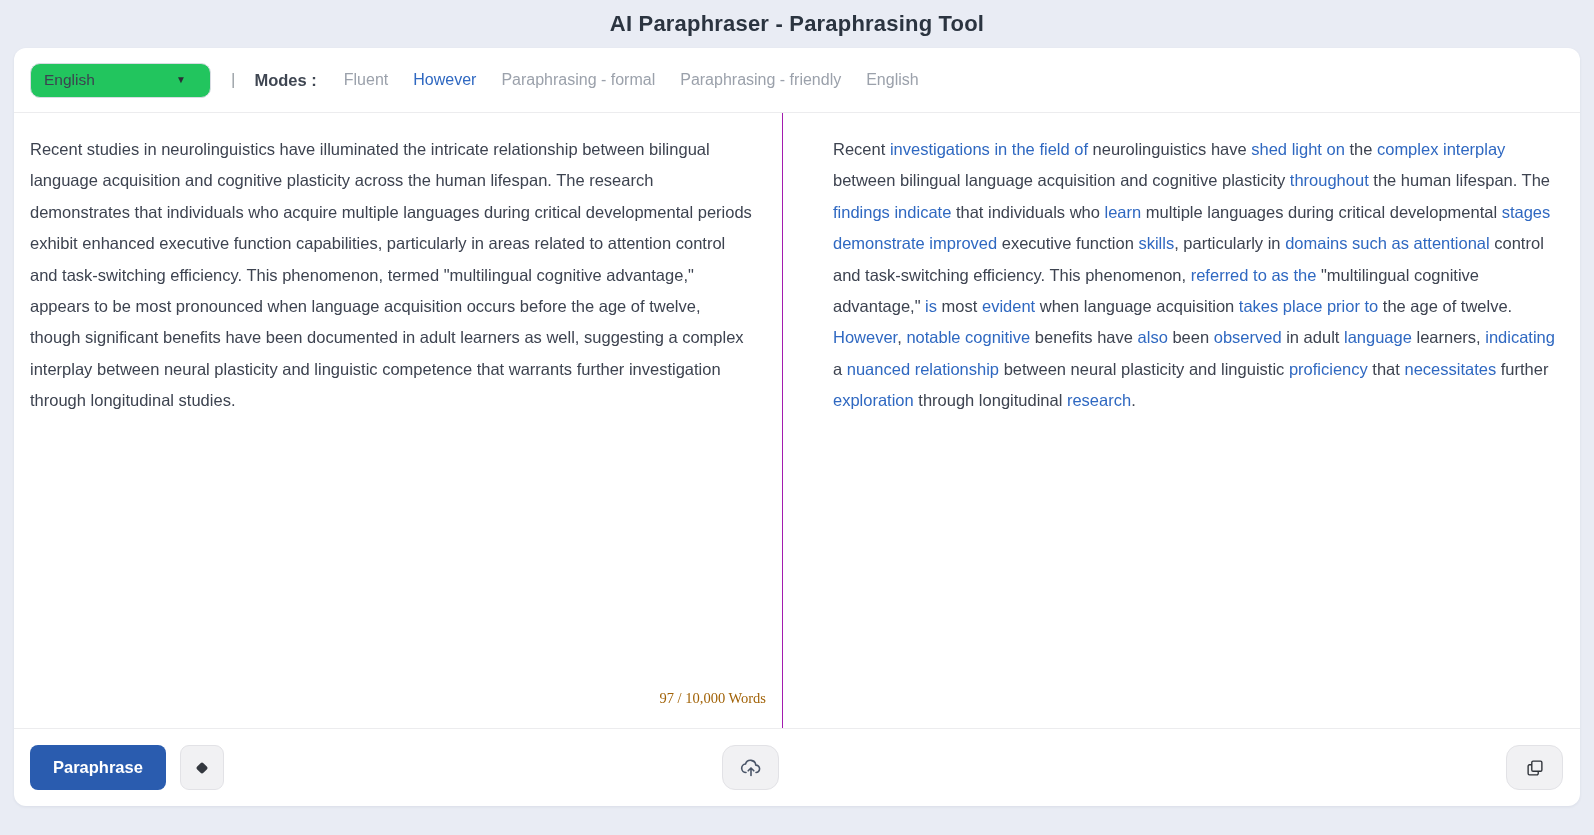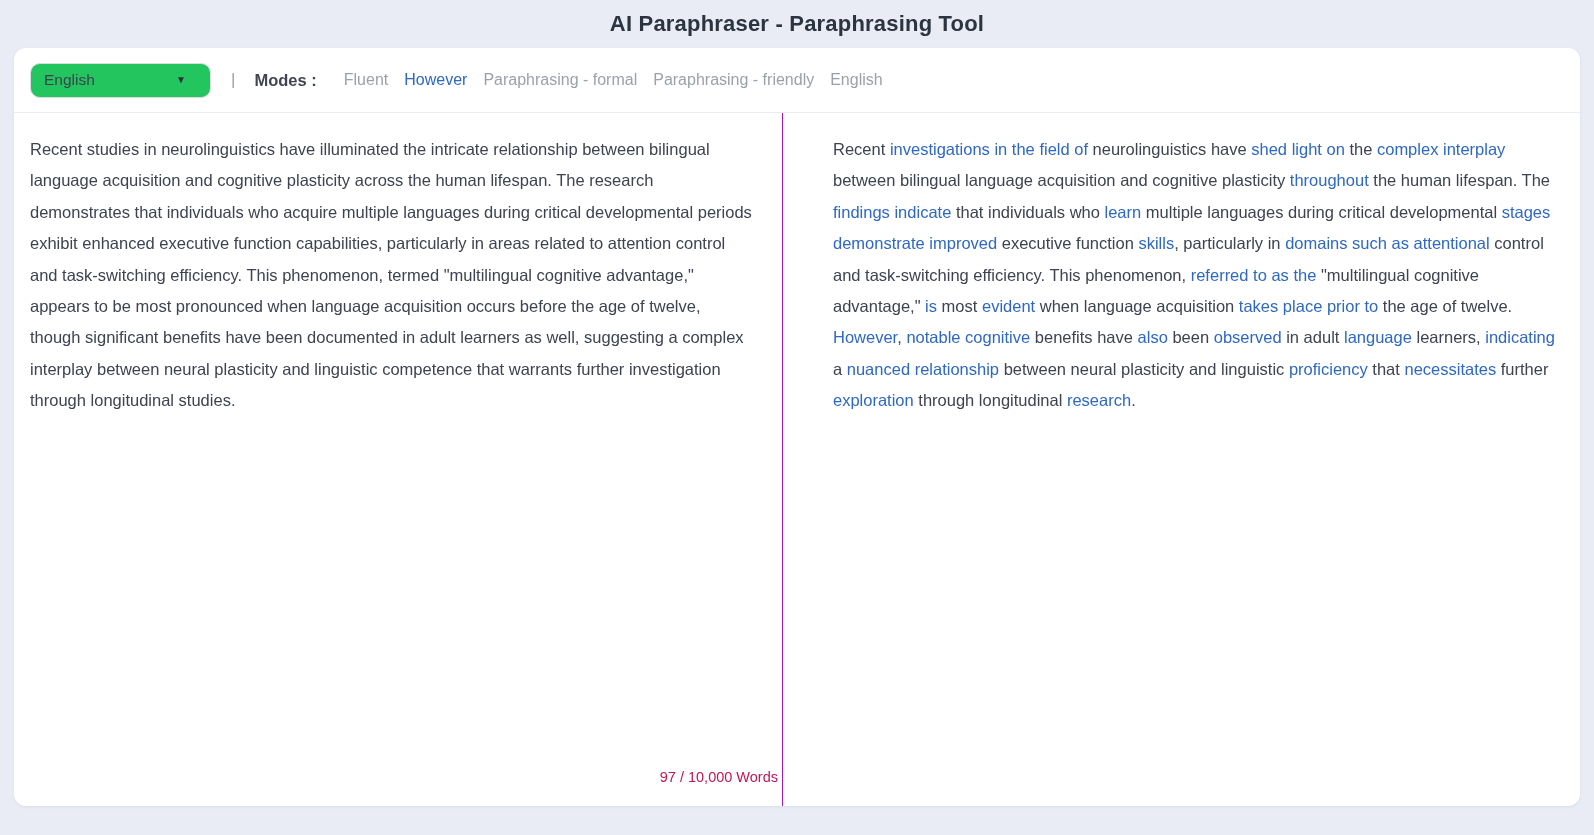--- a/index.html
+++ b/index.html
@@ -67,21 +67,21 @@
   }
   .modes-label {
     font-size: 16.5px;
     font-weight: 600;
     color: #3f4652;
     margin-right: 27px;
   }
   .modes {
     display: flex;
     align-items: center;
-    gap: 16px;
+    gap: 25px;
   }
   .mode {
     font-size: 16px;
     color: #9ba1ab;
     cursor: pointer;
     white-space: nowrap;
   }
   .mode.active { color: #2f68c1; }
   
   .main {
@@ -104,24 +104,25 @@
     line-height: 31.4px;
     color: #3d4350;
     max-width: 722px;
     outline: none;
     white-space: pre-wrap;
   }
   .panel.right .doc-text { max-width: 740px; margin-left: 35px; }
   .hl { color: #2f68c1; }
   .word-count {
     position: absolute;
-    right: 4px;
+    right: 16px;
     bottom: 21px;
     font-size: 14.5px;
-    color: #be185d;
+    color: #a16207;
+    font-family: Liberation Serif, serif;
   }
   
   .actions {
     flex: 0 0 78px;
     border-top: 1px solid #ececee;
     position: relative;
     display: flex;
     align-items: center;
     padding: 0 16px;
   }
@@ -187,14 +188,41 @@
   <div class="main">
     <div class="panel left">
       <div class="doc-text">Recent studies in neurolinguistics have illuminated the intricate relationship between bilingual language acquisition and cognitive plasticity across the human lifespan. The research demonstrates that individuals who acquire multiple languages during critical developmental periods exhibit enhanced executive function capabilities, particularly in areas related to attention control and task-switching efficiency. This phenomenon, termed "multilingual cognitive advantage," appears to be most pronounced when language acquisition occurs before the age of twelve, though significant benefits have been documented in adult learners as well, suggesting a complex interplay between neural plasticity and linguistic competence that warrants further investigation through longitudinal studies.</div>
       <div class="word-count">97 / 10,000 Words</div>
     </div>
     <div class="panel right">
       <div class="doc-text"><span>Recent </span><span class="hl">investigations in the field of</span><span> neurolinguistics have </span><span class="hl">shed light on</span><span> the </span><span class="hl">complex interplay</span><span> between bilingual language acquisition and cognitive plasticity </span><span class="hl">throughout</span><span> the human lifespan. The </span><span class="hl">findings indicate</span><span> that individuals who </span><span class="hl">learn</span><span> multiple languages during critical developmental </span><span class="hl">stages demonstrate improved</span><span> executive function </span><span class="hl">skills</span><span>, particularly in </span><span class="hl">domains such as attentional</span><span> control and task-switching efficiency. This phenomenon, </span><span class="hl">referred to as the</span><span> "multilingual cognitive advantage," </span><span class="hl">is</span><span> most </span><span class="hl">evident</span><span> when language acquisition </span><span class="hl">takes place prior to</span><span> the age of twelve. </span><span class="hl">However</span><span>, </span><span class="hl">notable cognitive</span><span> benefits have </span><span class="hl">also</span><span> been </span><span class="hl">observed</span><span> in adult </span><span class="hl">language</span><span> learners, </span><span class="hl">indicating</span><span> a </span><span class="hl">nuanced relationship</span><span> between neural plasticity and linguistic </span><span class="hl">proficiency</span><span> that </span><span class="hl">necessitates</span><span> further </span><span class="hl">exploration</span><span> through longitudinal </span><span class="hl">research</span><span>.</span></div>
     </div>
   </div>
 
+  <div class="actions">
+    <button class="btn-primary">Paraphrase</button>
+    <div class="btn-icon">
+      <span>
+        <svg width="22" height="22" viewBox="0 0 24 24">
+          <rect x="7.2" y="7.2" width="9.6" height="9.6" rx="2.2" transform="rotate(45 12 12)" fill="#34383f"></rect>
+        </svg>
+      </span>
+    </div>
+    <div class="btn-icon square upload">
+      <span>
+        <svg width="24" height="24" viewBox="0 0 24 24" fill="none" stroke="#4a5568" stroke-width="1.6" stroke-linecap="round" stroke-linejoin="round">
+          <path d="M7 16.5a4.3 4.3 0 0 1-.5-8.57 5.3 5.3 0 0 1 10.3 1.2A3.6 3.6 0 0 1 17 16.5"></path>
+          <path d="M12 19.5v-7"></path>
+          <path d="M9.2 14.8 12 12l2.8 2.8"></path>
+        </svg>
+      </span>
+    </div>
+    <div class="btn-icon square copy">
+      <span>
+        <svg width="22" height="22" viewBox="0 0 24 24" fill="none" stroke="#2e3238" stroke-width="1.5" stroke-linejoin="round">
+          <rect x="8.5" y="4.5" width="11" height="11" rx="1.4"></rect>
+          <path d="M15.5 15.5v2.6a1.4 1.4 0 0 1-1.4 1.4H5.9a1.4 1.4 0 0 1-1.4-1.4V9.9a1.4 1.4 0 0 1 1.4-1.4h2.6"></path>
+        </svg>
+      </span>
+    </div>
+  </div>
 
 </div>
 
 </body></html>

